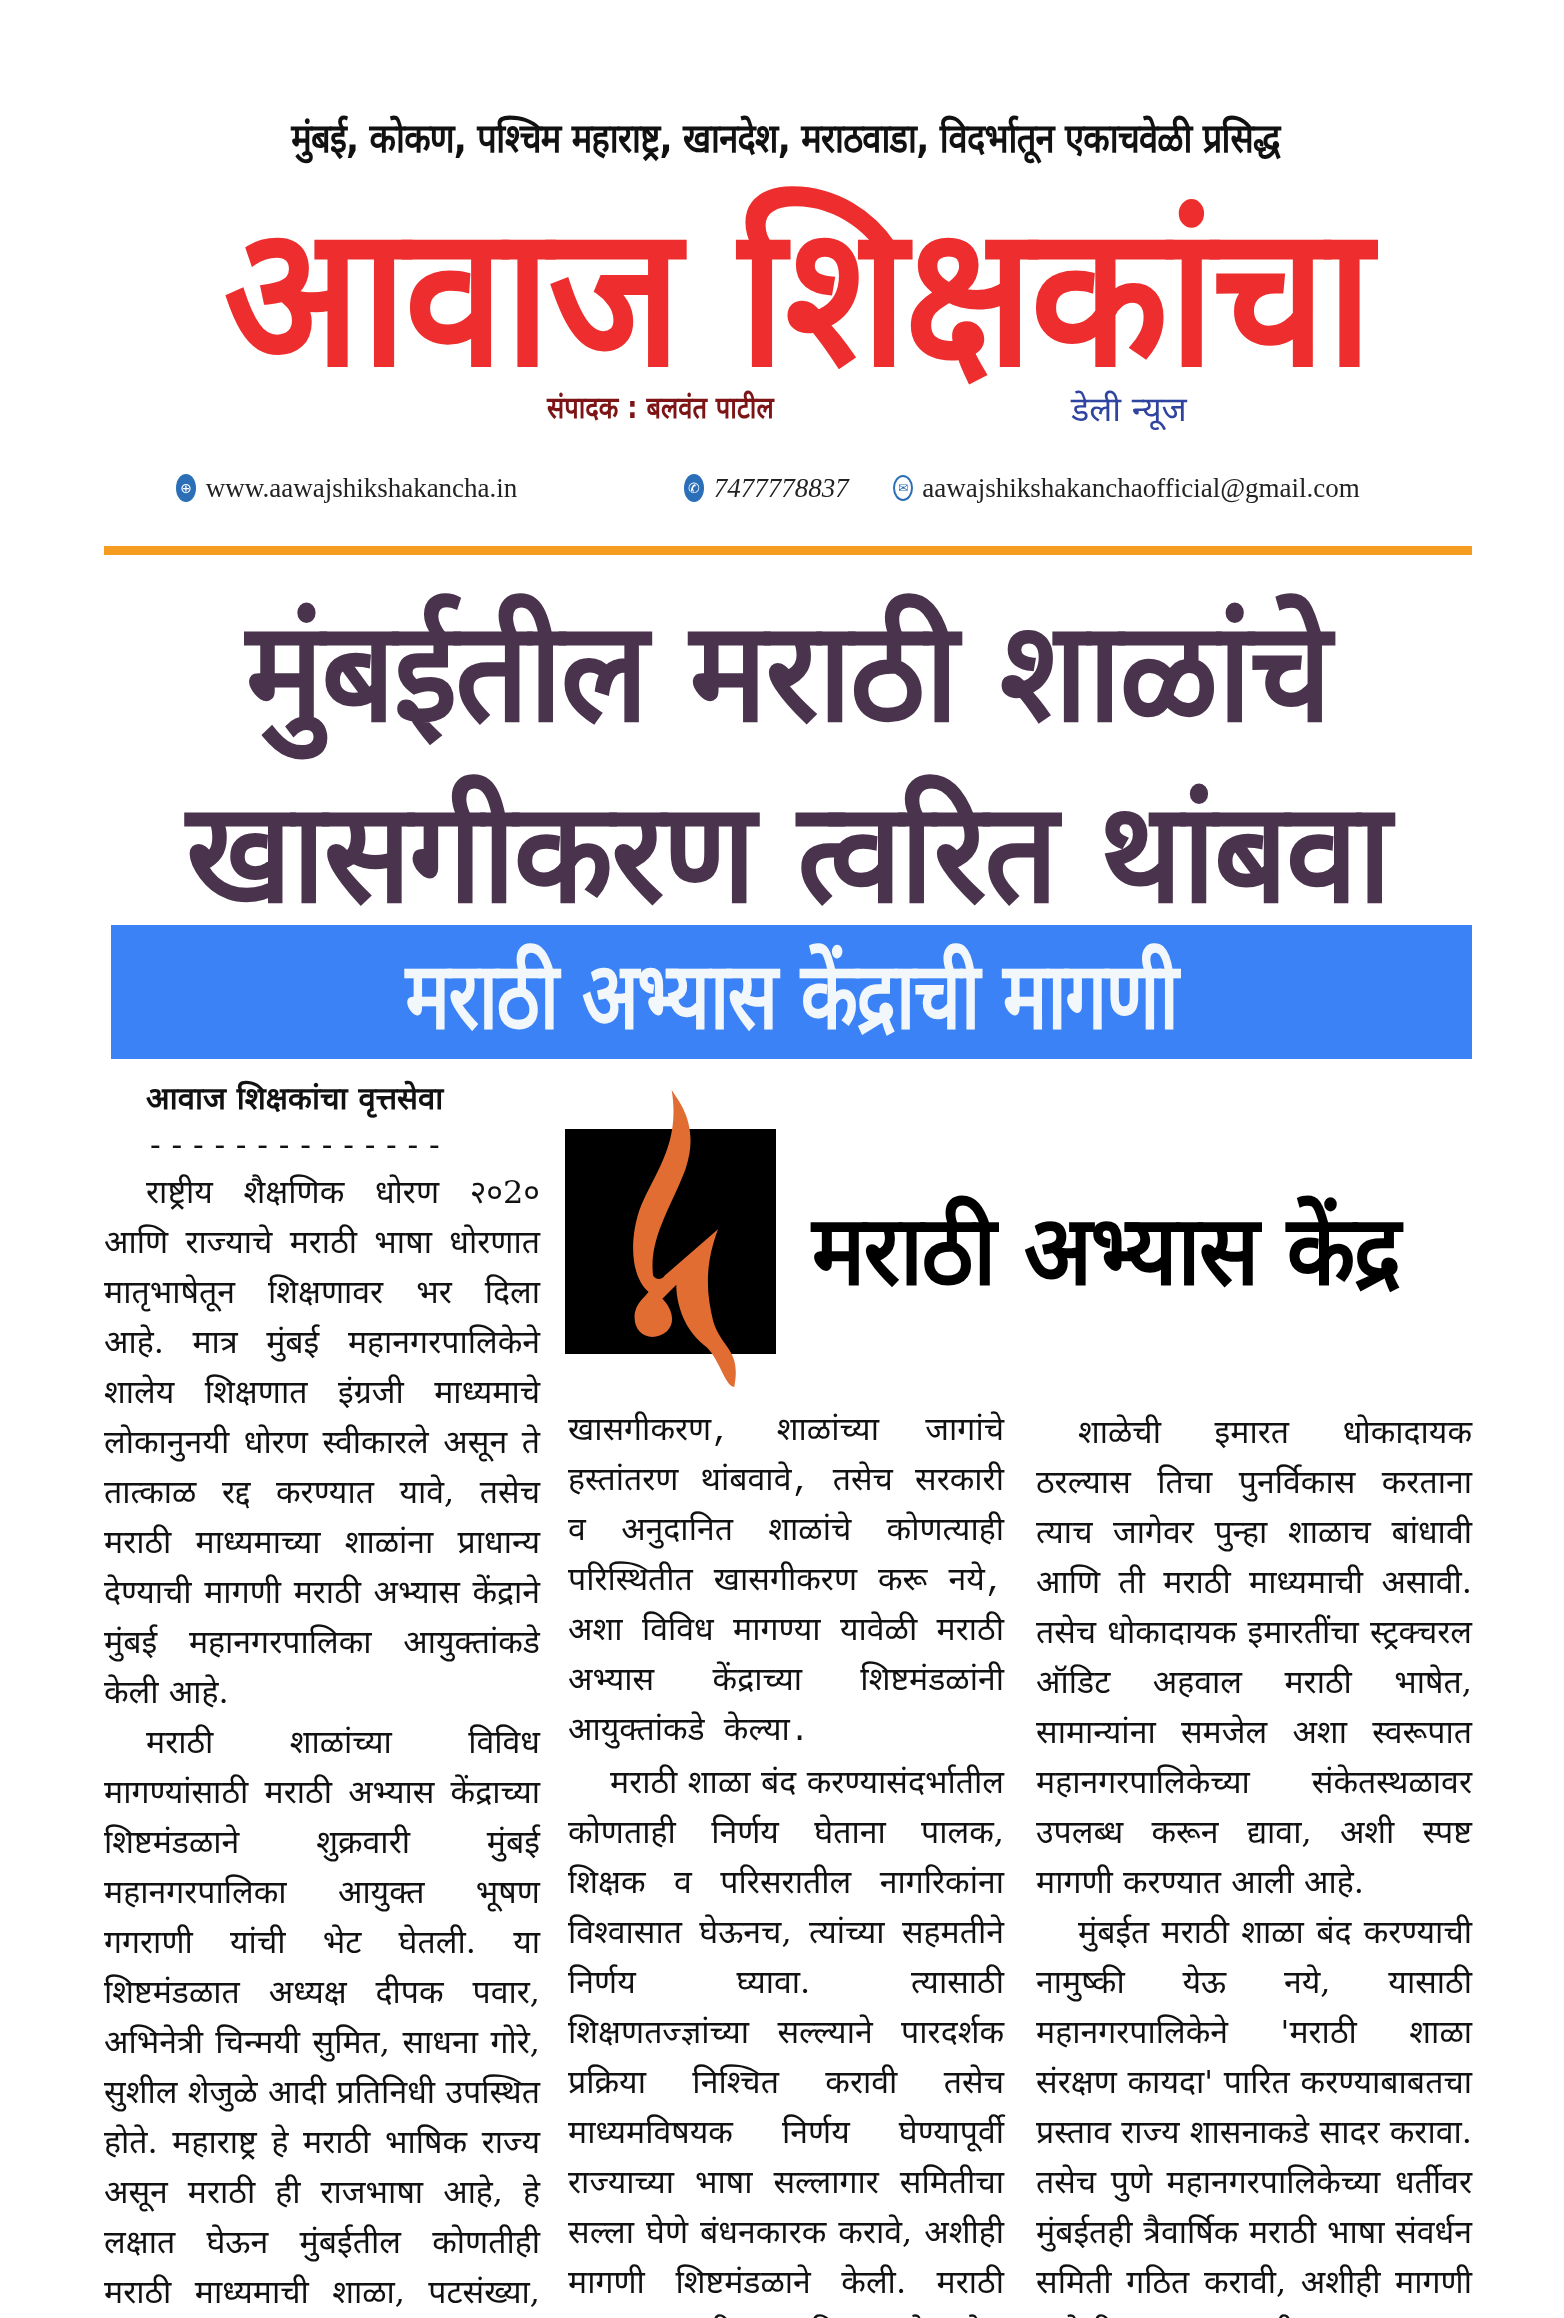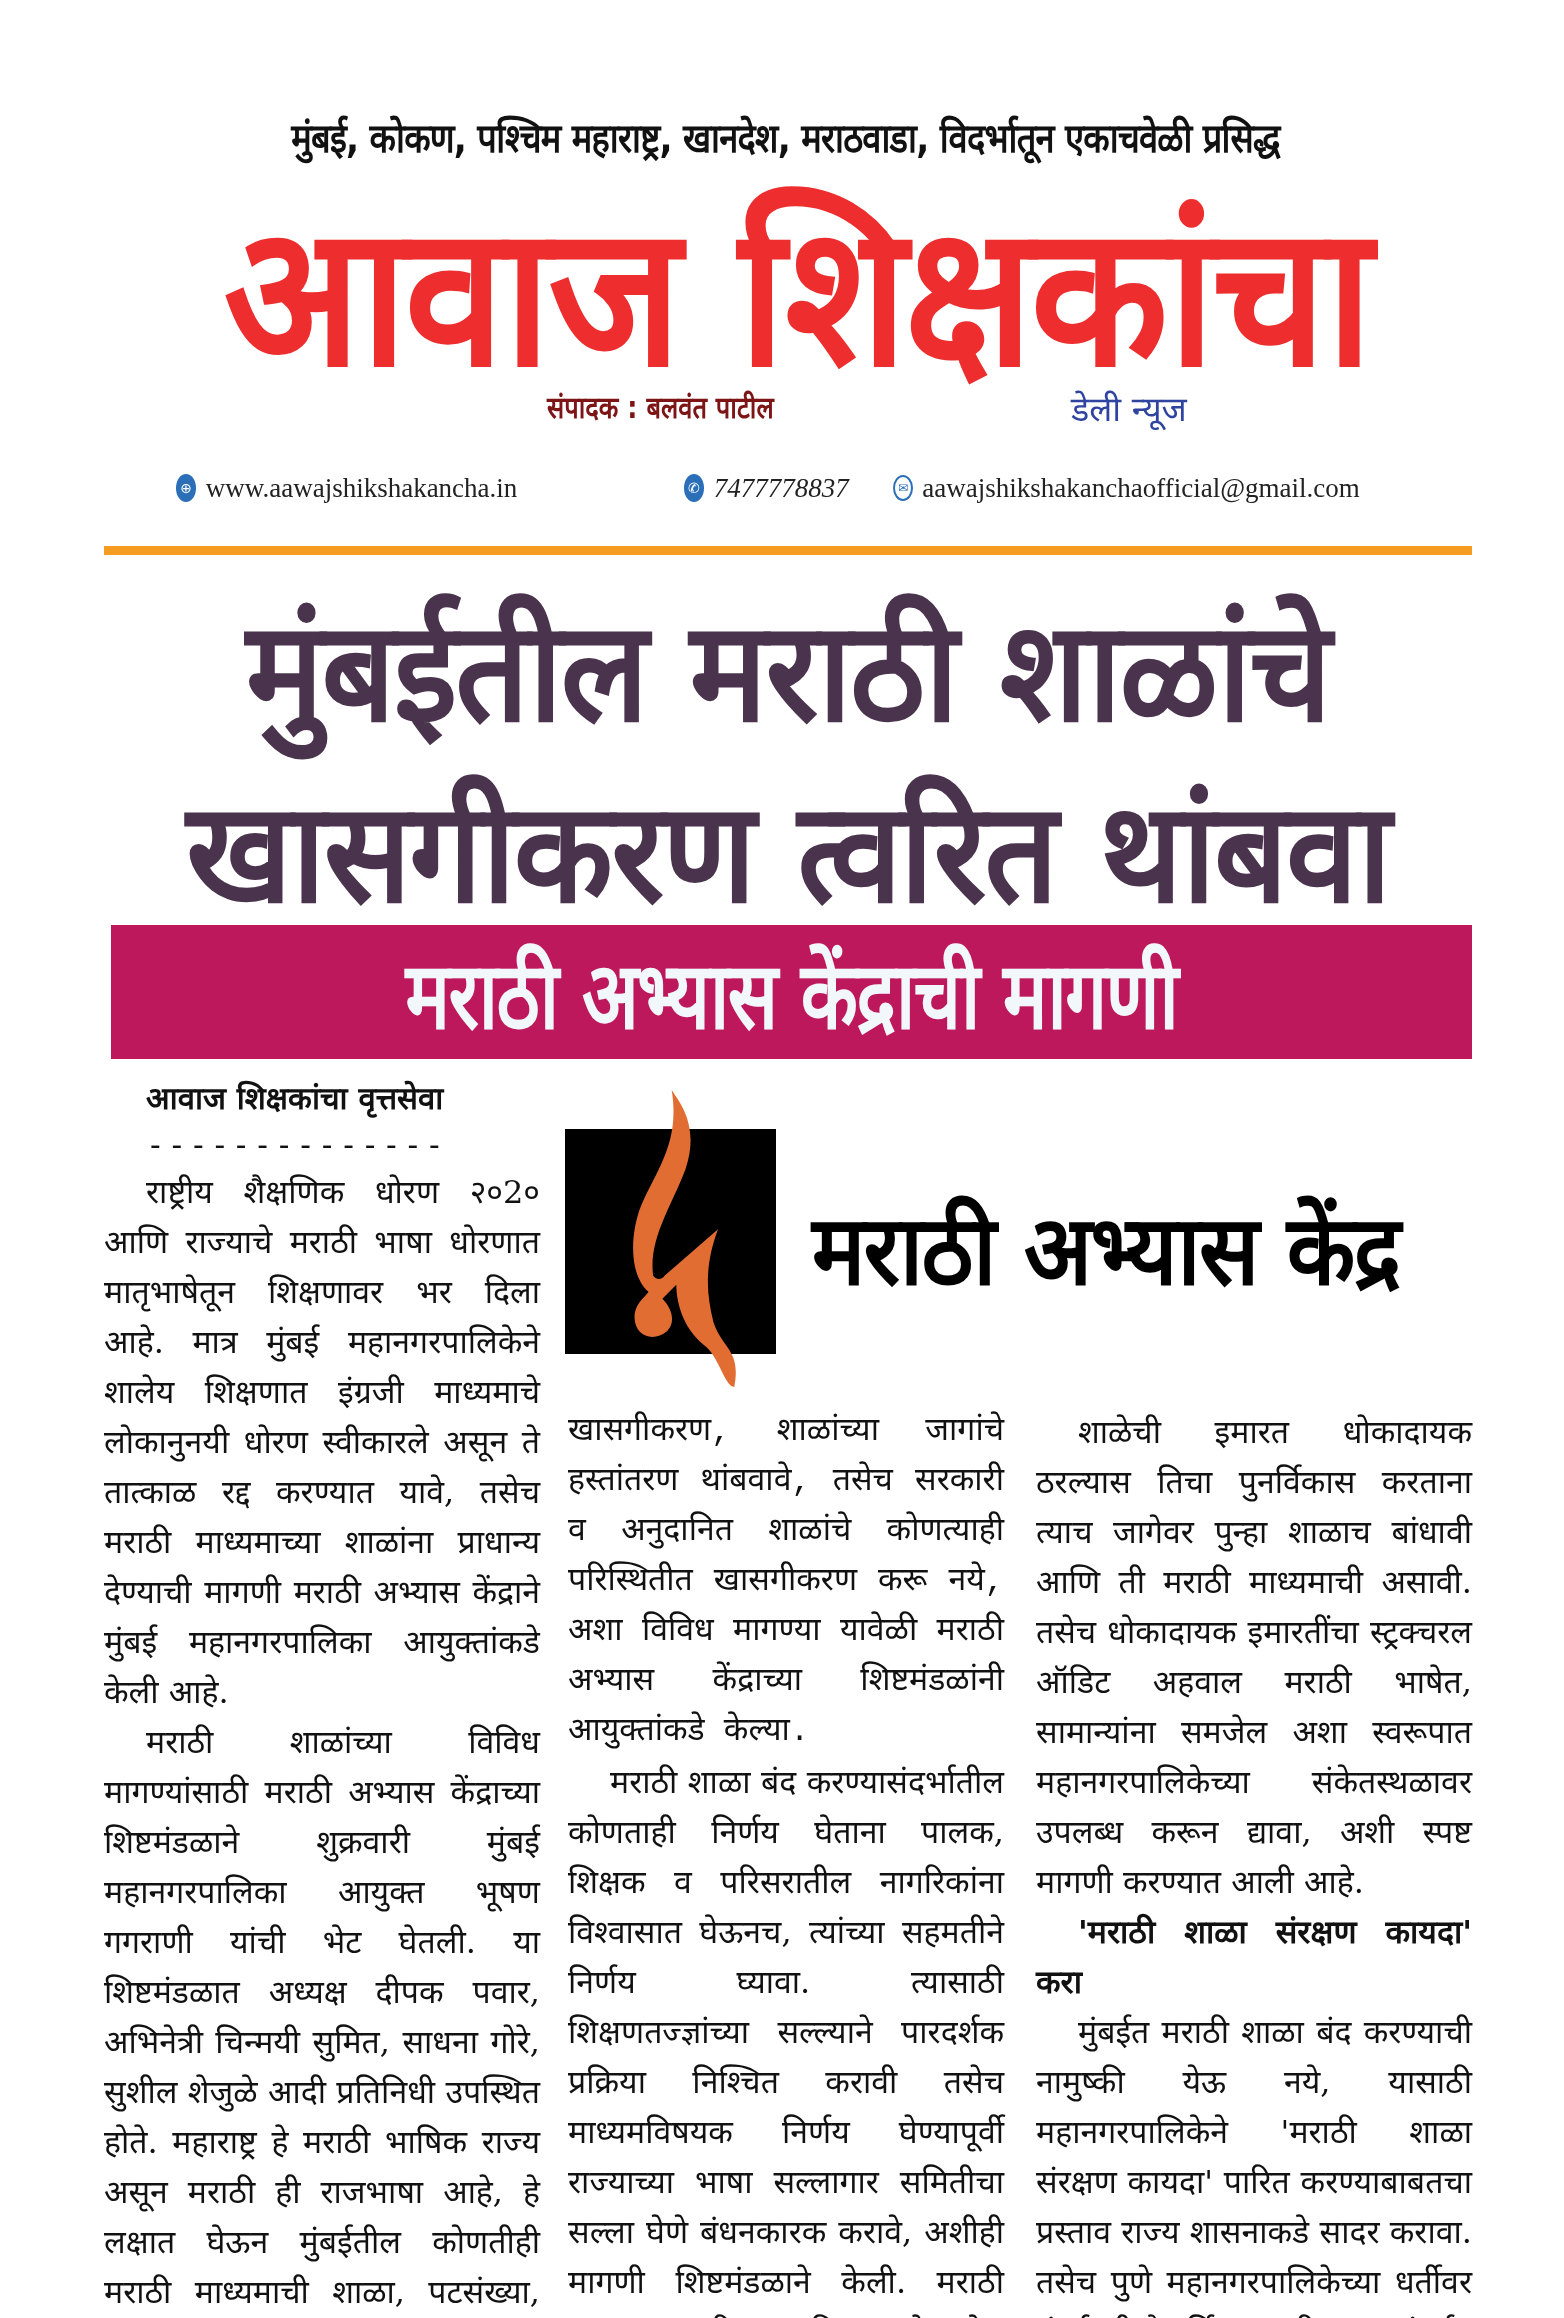--- a/index.html
+++ b/index.html
@@ -28,21 +28,21 @@
   .cicon.mail { background: #fff; border: 2.8px solid #2a6fb8; width: 16px; height: 22px; color: #2a6fb8; font-size: 12px; }
 
   .orange-rule { left: 104px; top: 546px; width: 1368px; height: 9.3px; background: #f59c21; }
 
   
   .headline { left: 104px; width: 1368px; text-align: center; font-weight: bold; color: #4a334d;
               font-size: 139px; line-height: 1; white-space: nowrap; letter-spacing: -1.9px; }
   .hl1 { top: 603px; transform: scaleX(0.93); }
   .hl2 { top: 784px; transform: scaleX(0.93); }
 
-  .sub-band { left: 111px; top: 925px; width: 1361px; height: 134px; background: #be185d;
+  .sub-band { left: 111px; top: 925px; width: 1361px; height: 134px; background: #3b82f6;
               display: flex; align-items: center; justify-content: center; }
   .sub-band span { color: #f2f7fb; font-size: 93px; font-weight: bold; white-space: nowrap;
                    transform: scaleX(0.8); display: inline-block; letter-spacing: -1.9px; }
 
   
   .col { position: absolute; font-family: "DejaVu Serif", "Liberation Serif", serif;
          font-size: 32px; line-height: 50px; text-align: justify; color: #111; }
   .col p { margin: 0; text-indent: 42px; }
   .col p.noindent { text-indent: 0; font-family: Liberation Mono, monospace; }
   .col1 { left: 104px; top: 1076px; width: 436px; }
@@ -103,16 +103,15 @@
 </svg>
 <div class="abs logo-text">मराठी अभ्यास केंद्र</div>
 
 <div class="col col2">
   <p class="noindent">खासगीकरण, शाळांच्या जागांचे हस्तांतरण थांबवावे, तसेच सरकारी व अनुदानित शाळांचे कोणत्याही परिस्थितीत खासगीकरण करू नये, अशा विविध मागण्या यावेळी मराठी अभ्यास केंद्राच्या शिष्टमंडळांनी आयुक्तांकडे केल्या.</p>
   <p>मराठी शाळा बंद करण्यासंदर्भातील कोणताही निर्णय घेताना पालक, शिक्षक व परिसरातील नागरिकांना विश्वासात घेऊनच, त्यांच्या सहमतीने निर्णय घ्यावा. त्यासाठी शिक्षणतज्ज्ञांच्या सल्ल्याने पारदर्शक प्रक्रिया निश्चित करावी तसेच माध्यमविषयक निर्णय घेण्यापूर्वी राज्याच्या भाषा सल्लागार समितीचा सल्ला घेणे बंधनकारक करावे, अशीही मागणी शिष्टमंडळाने केली. मराठी भाषा व मराठी राज्य टिकवायचे असेल तर मराठी शाळांचे जतन व सक्षमीकरण अत्यावश्यक आहे. त्यासाठी भाषा व शिक्षणतज्ज्ञांच्या सल्ल्याने मराठीस्नेही धोरण तयार करावे आणि राज्याचे मराठी भाषा धोरण बंधनकारक मानावे, अशी</p>
 </div>
 
 <div class="col col3">
   <p>शाळेची इमारत धोकादायक ठरल्यास तिचा पुनर्विकास करताना त्याच जागेवर पुन्हा शाळाच बांधावी आणि ती मराठी माध्यमाची असावी. तसेच धोकादायक इमारतींचा स्ट्रक्चरल ऑडिट अहवाल मराठी भाषेत, सामान्यांना समजेल अशा स्वरूपात महानगरपालिकेच्या संकेतस्थळावर उपलब्ध करून द्यावा, अशी स्पष्ट मागणी करण्यात आली आहे.</p>
-  <p class="subhead">'मराठी शाळा संरक्षण कायदा' करा</p>
   <p>मुंबईत मराठी शाळा बंद करण्याची नामुष्की येऊ नये, यासाठी महानगरपालिकेने 'मराठी शाळा संरक्षण कायदा' पारित करण्याबाबतचा प्रस्ताव राज्य शासनाकडे सादर करावा. तसेच पुणे महानगरपालिकेच्या धर्तीवर मुंबईतही त्रैवार्षिक मराठी भाषा संवर्धन समिती गठित करावी, अशीही मागणी यावेळी करण्यात आली.</p>
 </div>
 
 
 </body></html>

